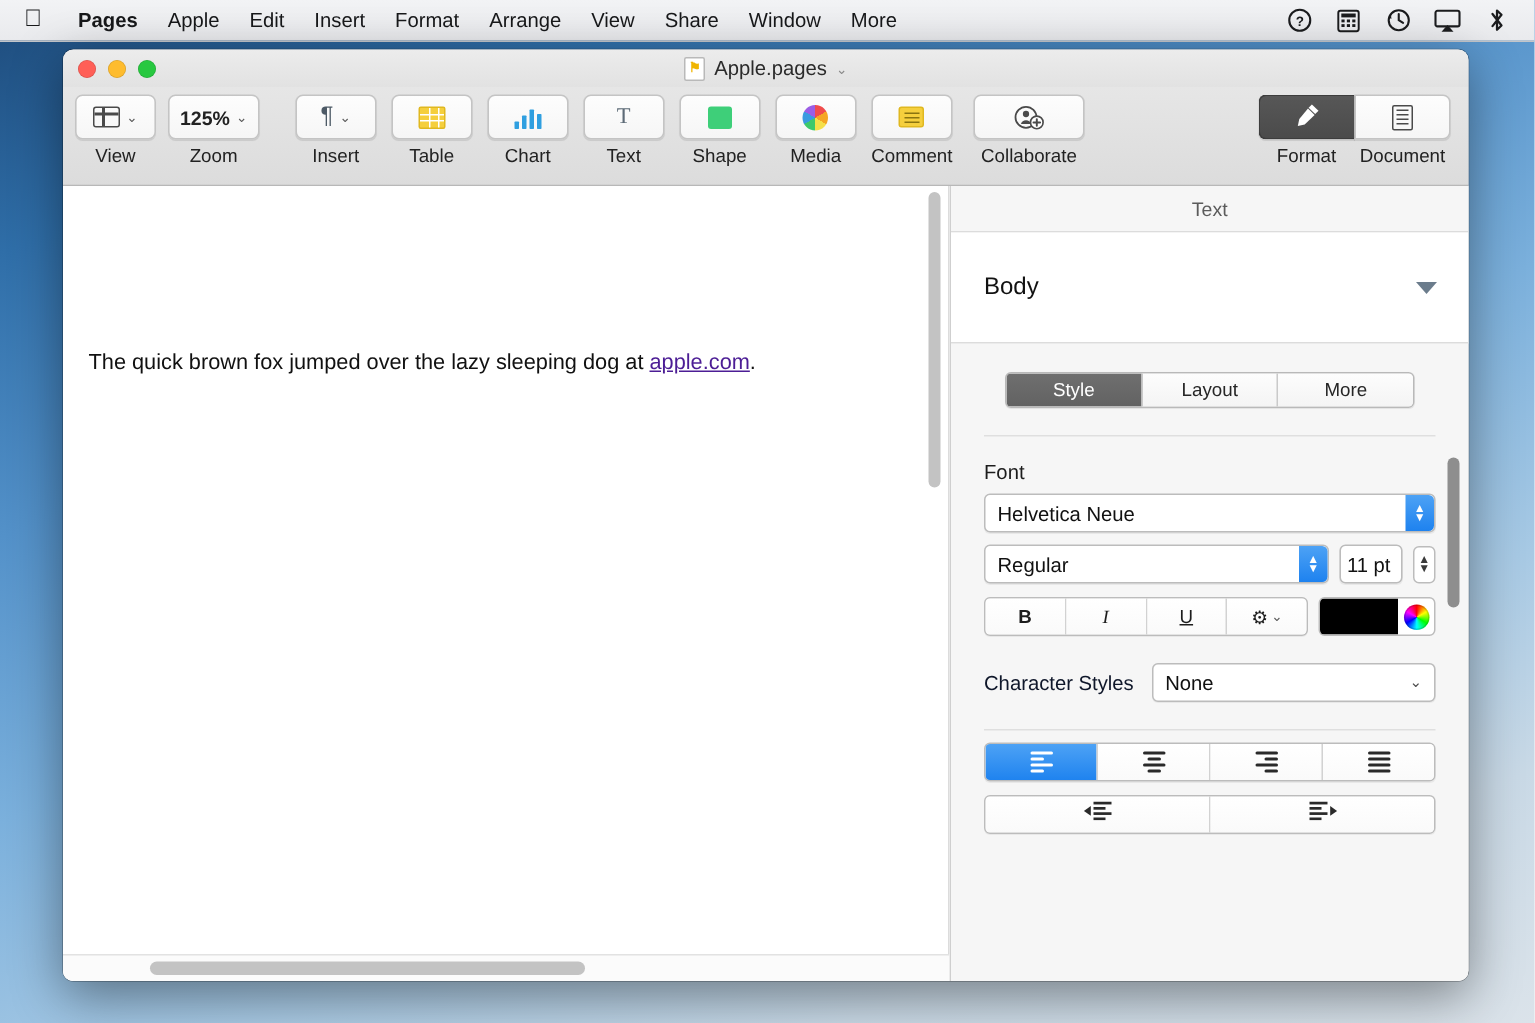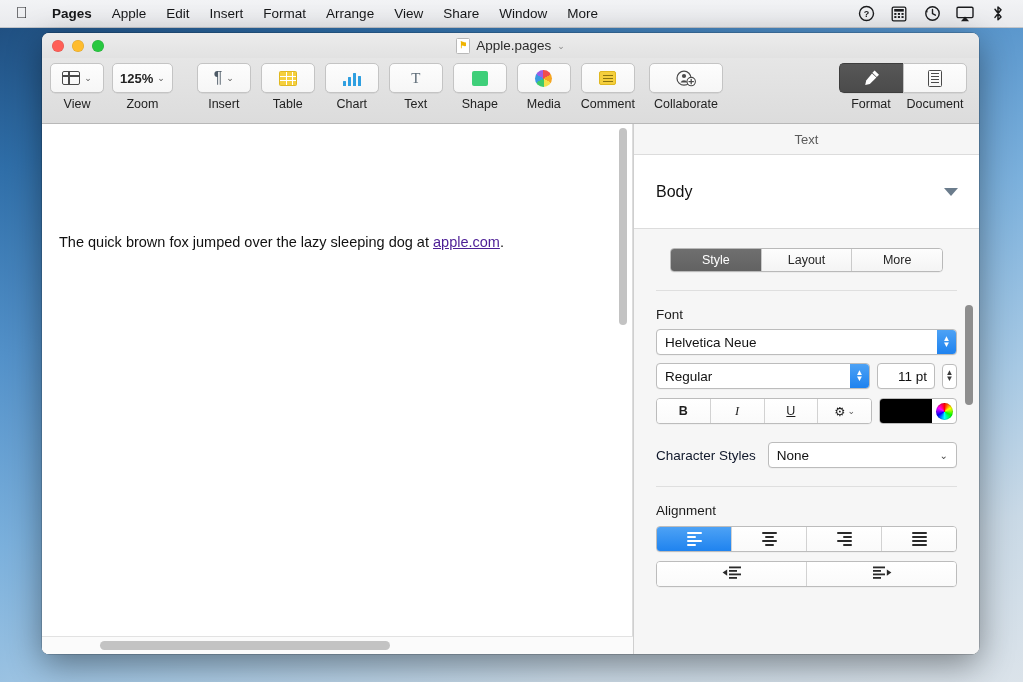--- a/index.html
+++ b/index.html
@@ -183,21 +183,21 @@
   }
   .field span.val { font-size: 13.5px; color: #111; padding-left: 8px; }
   .stepper-blue {
     position: absolute; right: 0; top: 0; bottom: 0; width: 19px;
     background: linear-gradient(180deg, #4da2f5 0%, #1e82ef 100%);
     border-radius: 0 3.5px 3.5px 0; display: flex; flex-direction: column;
     align-items: center; justify-content: center; color: #fff; line-height: .75; font-size: 8px;
   }
   .row2 { display: flex; gap: 7px; margin-top: 8px; align-items: center; }
   .f-style { flex: 1; }
-  .f-size { width: 58px; justify-content: flex-end; }
+  .f-size { width: 42px; justify-content: flex-end; }
   .f-size span.val { padding: 0 7px 0 0; }
   .stepper-plain {
     width: 15px; height: 25px; border: .5px solid #bcbcbc; border-radius: 4px; background: #fff;
     display: flex; flex-direction: column; align-items: center; justify-content: center;
     color: #3a3a3a; line-height: .75; font-size: 8px;
   }
 
   
   .biu-row { display: flex; gap: 7px; margin-top: 9px; align-items: center; }
   .biu {
@@ -521,21 +521,20 @@
         <div class="cs-row">
           <div class="cs-label">Character Styles</div>
           <div class="cs-select">
             <span>None</span>
             <span class="cs-chev">⌄</span>
           </div>
         </div>
 
         <div class="divider"></div>
 
-        <div class="sec-label">Alignment</div>
 
         <div class="align-row">
           <div class="align-btn on">
             <span class="bars">
               <i style="width:15px"></i>
                 <i style="width:9px"></i>
                 <i style="width:15px"></i>
                 <i style="width:9px"></i>
             </span>
           </div>

